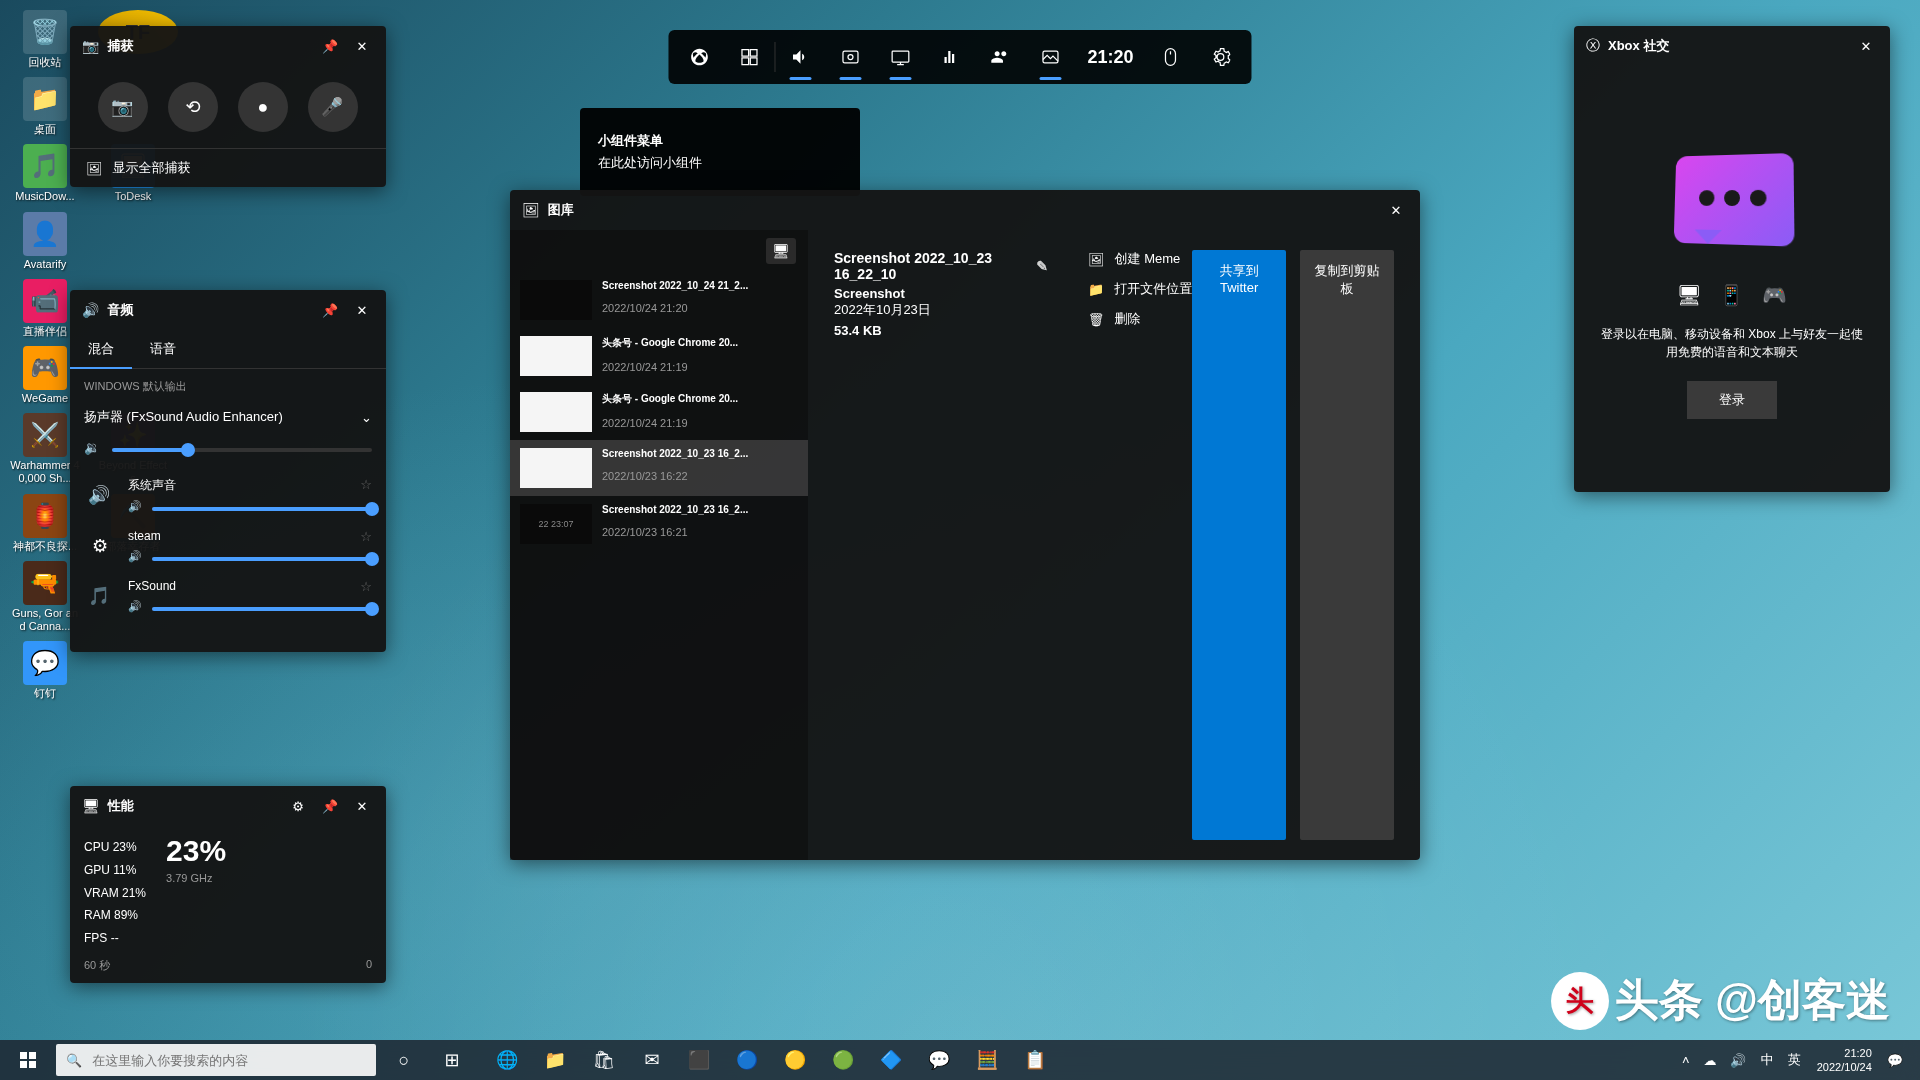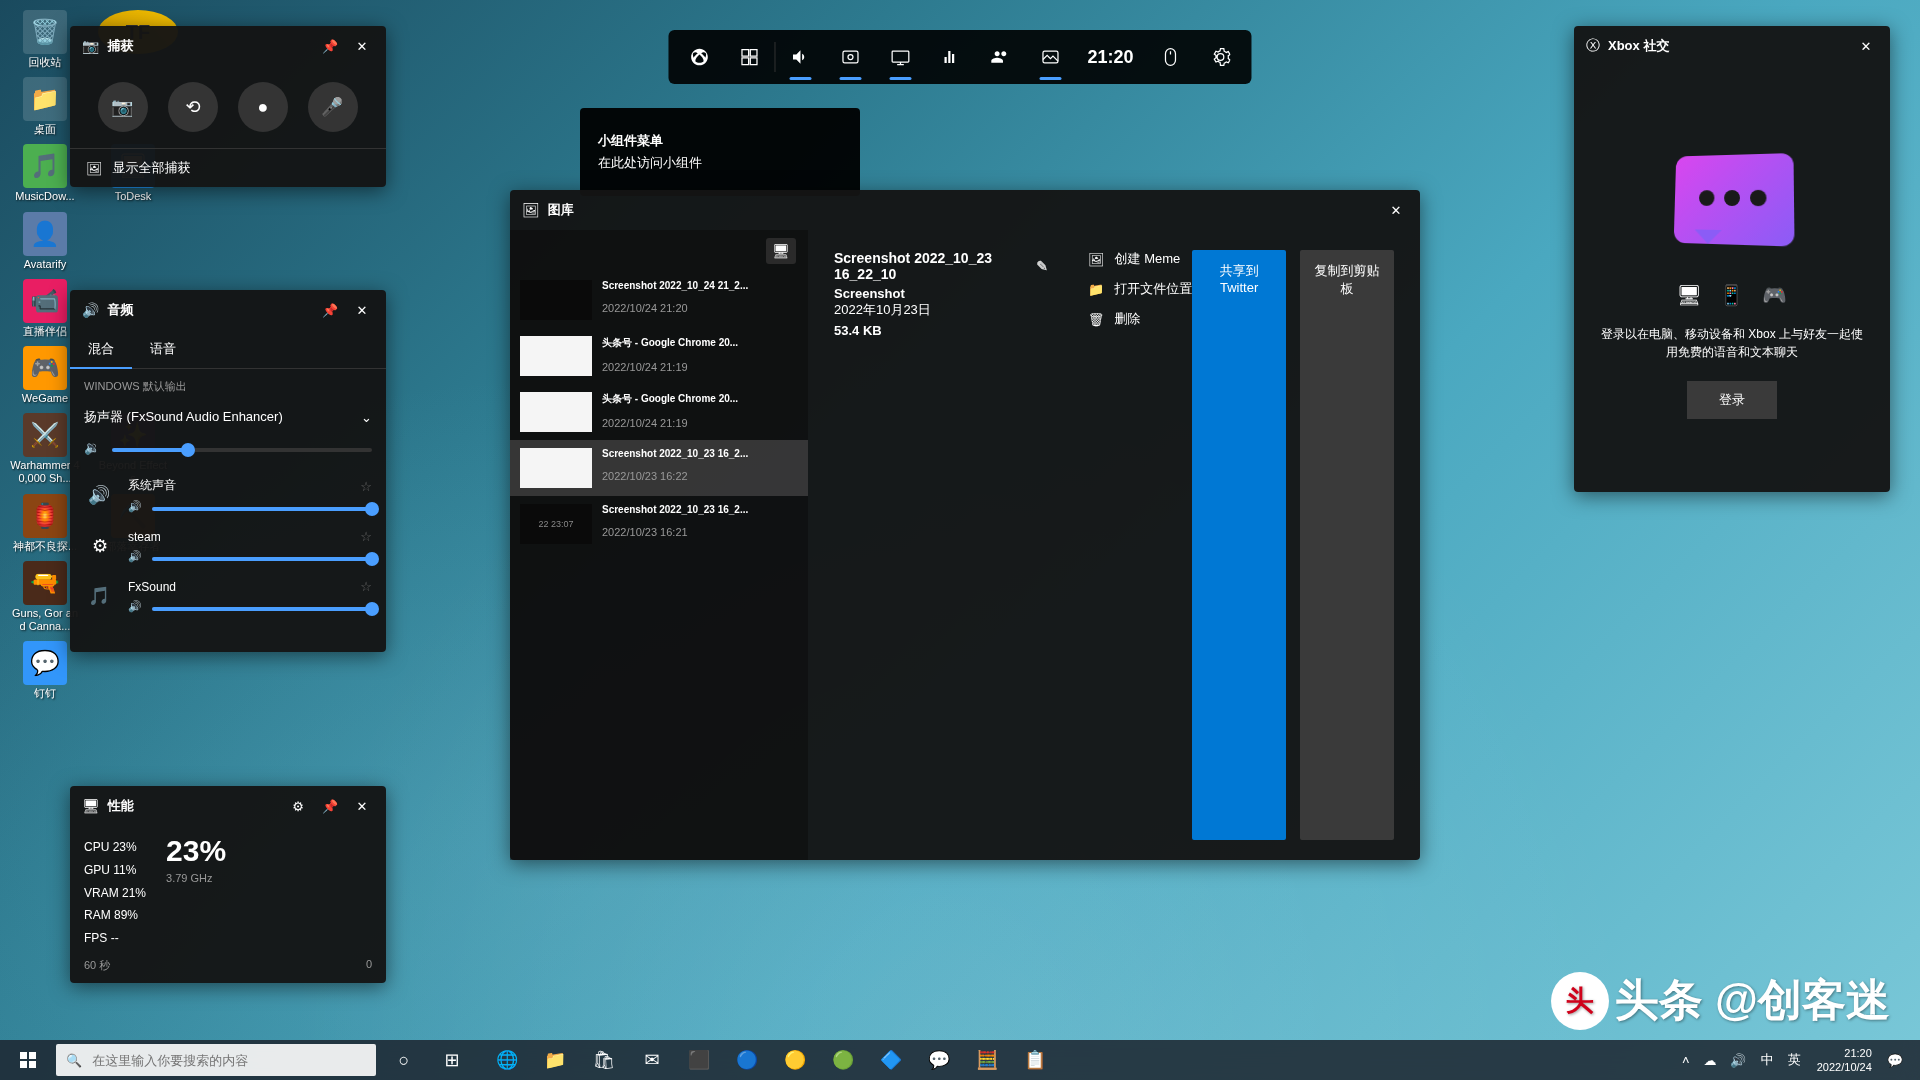--- a/index.html
+++ b/index.html
@@ -40,21 +40,21 @@
 
 #audio{top:290px;left:70px;width:316px;height:362px}
 .tabs{display:flex;border-bottom:1px solid #333}
 .tab{padding:10px 18px;font-size:13px;cursor:pointer;position:relative}
 .tab.active::after{content:"";position:absolute;bottom:-1px;left:0;right:0;height:2px;background:#4a9eff}
 .aud-sect{padding:10px 14px;font-size:11px;color:#999}
 .aud-device{padding:4px 14px 14px;display:flex;justify-content:space-between;align-items:center;cursor:pointer}
 .aud-item{padding:8px 14px;display:flex;align-items:center;gap:12px}
 .aud-ico{width:32px;height:32px;display:flex;align-items:center;justify-content:center;font-size:18px}
 .aud-body{flex:1}
-.aud-name{font-size:12px;margin-bottom:6px;display:flex;justify-content:space-between;align-items:flex-end}
+.aud-name{font-size:12px;margin-bottom:6px;display:flex;justify-content:space-between;align-items:flex-start}
 .aud-star{color:#666;font-size:13px}
 .slider{height:4px;background:#333;border-radius:2px;position:relative;margin-top:4px}
 .slider-fill{position:absolute;left:0;top:0;bottom:0;background:#4a9eff;border-radius:2px}
 .slider-thumb{position:absolute;top:-5px;width:14px;height:14px;border-radius:50%;background:#4a9eff;margin-left:-7px;cursor:pointer}
 .aud-main-slider{padding:0 14px 14px;display:flex;align-items:center;gap:12px}
 
 
 #perf{top:786px;left:70px;width:316px}
 .perf-body{display:flex;padding:10px 14px 8px;gap:20px}
 .perf-stats{font-size:12px;line-height:1.9}

